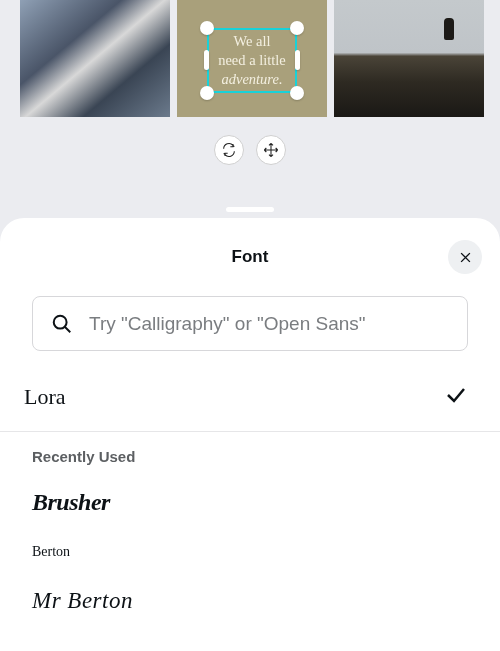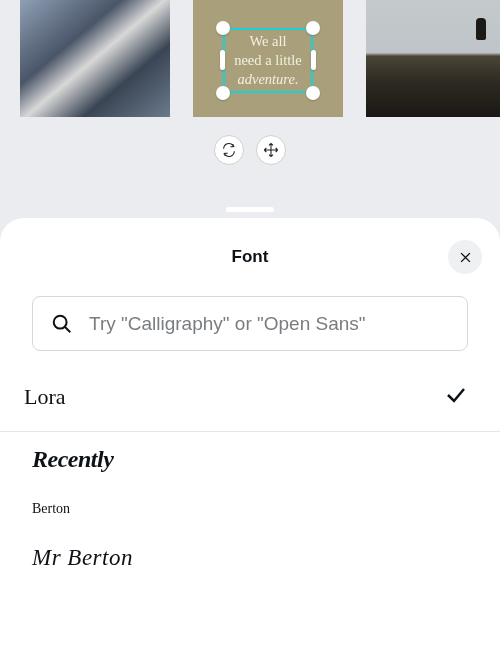--- a/index.html
+++ b/index.html
@@ -8,21 +8,21 @@
       height: 651px;
       background: #ebecf0;
       font-family: -apple-system, BlinkMacSystemFont, "Segoe UI", sans-serif;
       overflow: hidden;
       position: relative;
     }
     .canvas-area {
       height: 125px;
       padding: 0 20px;
       display: flex;
-      gap: 23px;
+      gap: 7px;
       overflow: hidden;
     }
     .tile {
       width: 150px;
       height: 117px;
       flex: 0 0 auto;
       position: relative;
     }
     .tile-left {
       background: linear-gradient(140deg, #8fa0b5 0%, #4a5568 35%, #d8d8d8 50%, #3a4554 70%, #6b7a8c 100%);
@@ -279,23 +279,24 @@
 
   <div class="font-row font-selected">
     <span class="font-label font-lora">Lora</span>
     <span class="check">
       <svg viewBox="0 0 24 24">
           <path d="M4 12l6 6L20 6"></path>
         </svg>
     </span>
   </div>
 
+  <div class="section-title">Recently Used</div>
 
   <div class="font-row">
-    <span class="font-label font-brusher">Recently</span>
+    <span class="font-label font-brusher">Brusher</span>
   </div>
   <div class="font-row">
     <span class="font-label font-berton">Berton</span>
   </div>
   <div class="font-row">
     <span class="font-label font-mrdafoe">Mr Berton</span>
   </div>
 </div>
 
 </body></html>

